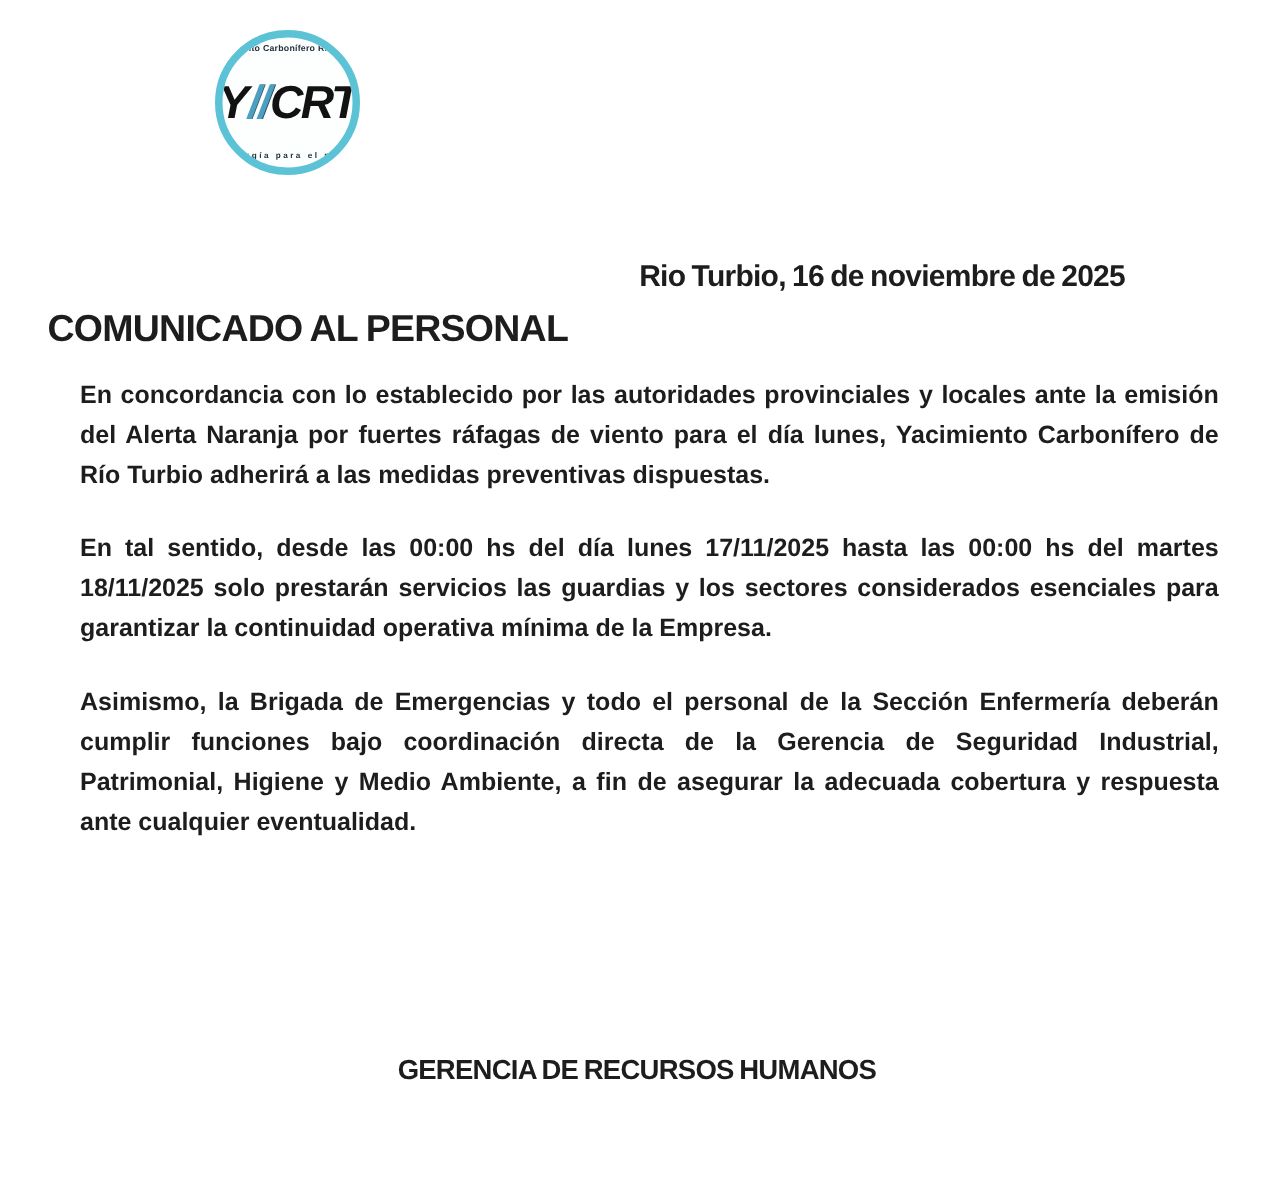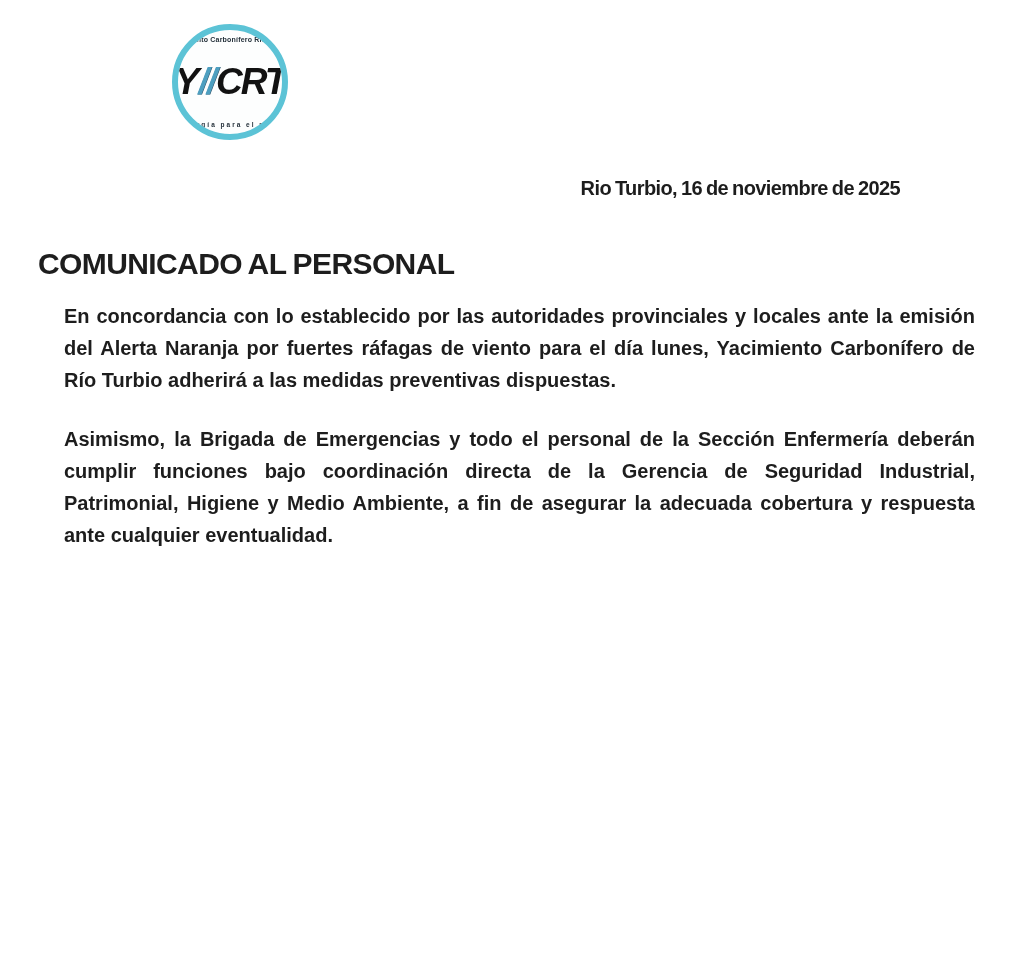--- a/index.html
+++ b/index.html
@@ -66,25 +66,25 @@
     letter-spacing: 2px;
     white-space: nowrap;
     color: #24303a;
   }
 
   
   .narrow { letter-spacing: -0.6px; word-spacing: -1px; }
 
   .date-line {
     position: absolute;
-    top: 177px;
+    top: 208px;
     left: 0;
     right: 119px;
     text-align: right;
-    font-size: 20px;
+    font-size: 24px;
     font-weight: 700;
     white-space: nowrap;
   }
   .heading {
     position: absolute;
     top: 247px;
     left: 38px;
     font-size: 30px;
     font-weight: 700;
     white-space: nowrap;
@@ -127,17 +127,19 @@
     </div>
     <div class="logo-bottom">energía para el país</div>
   </div>
 
   <div class="date-line narrow">Rio Turbio, 16 de noviembre de 2025</div>
 
   <div class="heading narrow">COMUNICADO AL PERSONAL</div>
 
   <div class="content">
     <p>En concordancia con lo establecido por las autoridades provinciales y locales ante la emisión del Alerta Naranja por fuertes ráfagas de viento para el día lunes, Yacimiento Carbonífero de Río Turbio adherirá a las medidas preventivas dispuestas.</p>
+    <p>En tal sentido, desde las 00:00 hs del día lunes 17/11/2025 hasta las 00:00 hs del martes 18/11/2025 solo prestarán servicios las guardias y los sectores considerados esenciales para garantizar la continuidad operativa mínima de la Empresa.</p>
     <p>Asimismo, la Brigada de Emergencias y todo el personal de la Sección Enfermería deberán cumplir funciones bajo coordinación directa de la Gerencia de Seguridad Industrial, Patrimonial, Higiene y Medio Ambiente, a fin de asegurar la adecuada cobertura y respuesta ante cualquier eventualidad.</p>
   </div>
 
+  <div class="signature narrow">GERENCIA DE RECURSOS HUMANOS</div>
 
 </div>
 
 </body></html>

